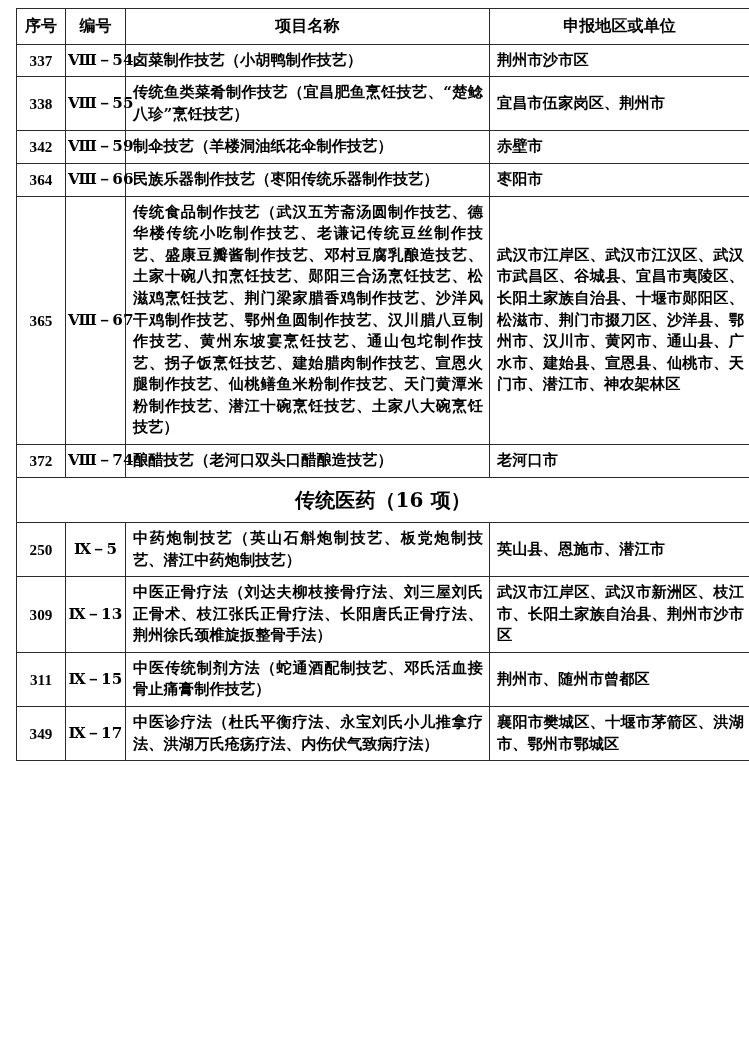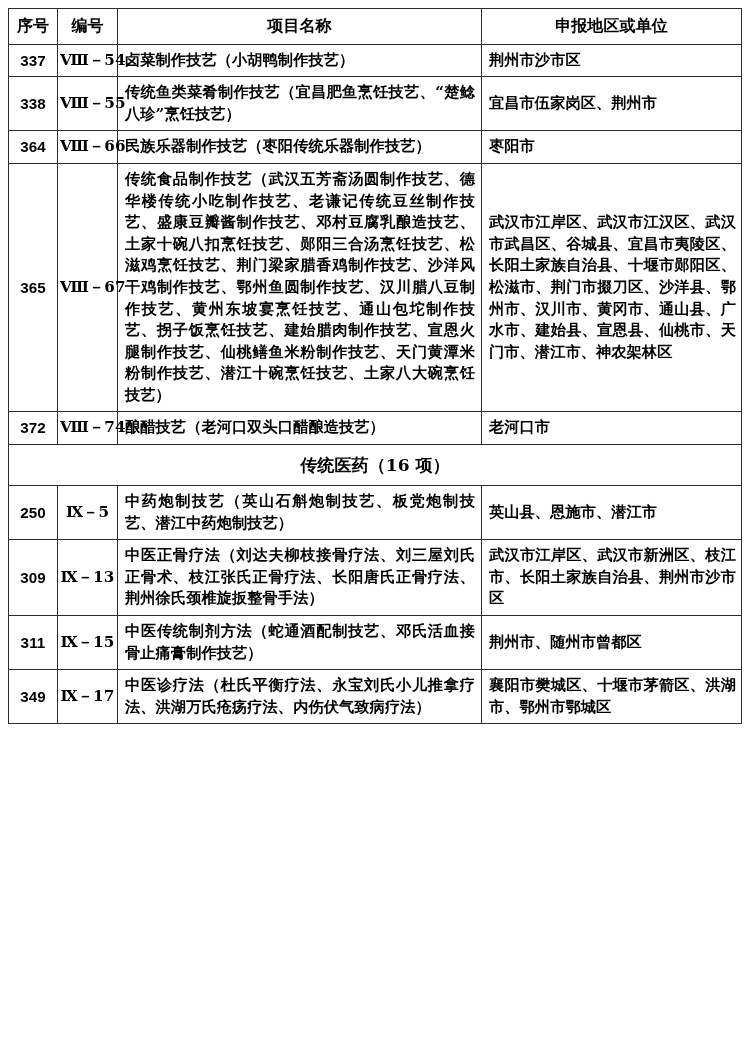--- a/index.html
+++ b/index.html
@@ -12,21 +12,21 @@
     height: 1060px;
     font-family: "DejaVu Serif", "Liberation Serif", serif;
     color: #000000;
     overflow: hidden;
   }
   .page {
     width: 739px;
     height: 1060px;
     position: relative;
     box-sizing: border-box;
-    padding: 8px 8px 0 8px;
+    padding: 8px 8px 0 16px;
   }
   table.heritage-table {
     border-collapse: collapse;
     table-layout: fixed;
     width: 733px;
     border: 1.6px solid #1a1a1a;
   }
   table.heritage-table col.c-seq    { width: 49px; }
   table.heritage-table col.c-code   { width: 60px; }
   table.heritage-table col.c-name   { width: 364px; }
@@ -42,21 +42,21 @@
     letter-spacing: 0.1px;
   }
   table.heritage-table th {
     text-align: center;
     padding: 6px 4px;
     font-size: 16px;
     white-space: nowrap;
   }
   td.cell-seq {
     text-align: center;
-    font-family: Liberation Sans, sans-serif;
+    font-family: Liberation Serif, serif;
     font-size: 15.5px;
     padding: 4px 2px;
     white-space: nowrap;
   }
   td.cell-code {
     text-align: center;
     font-size: 15.5px;
     padding: 4px 2px;
     white-space: nowrap;
   }
@@ -68,21 +68,21 @@
   }
   td.cell-region {
     text-align: left;
     padding: 5px 5px 5px 7px;
     text-align: justify;
     text-justify: inter-character;
   }
   tr.section-row td {
     text-align: center;
     padding: 8px 4px;
-    font-size: 17px;
+    font-size: 20px;
     font-weight: 700;
   }
   .num { font-family: "DejaVu Serif", "Liberation Serif", serif; }
 </style>
 </head>
 <body>
 
 <div class="page">
   <table class="heritage-table">
     <colgroup>
@@ -104,20 +104,26 @@
           <td class="cell-seq num">337</td>
           <td class="cell-code">Ⅷ－54</td>
           <td class="cell-name">卤菜制作技艺（小胡鸭制作技艺）</td>
           <td class="cell-region">荆州市沙市区</td>
         </tr>
         <tr>
           <td class="cell-seq num">338</td>
           <td class="cell-code">Ⅷ－55</td>
           <td class="cell-name">传统鱼类菜肴制作技艺（宜昌肥鱼烹饪技艺、“楚鲶八珍”烹饪技艺）</td>
           <td class="cell-region">宜昌市伍家岗区、荆州市</td>
+        </tr>
+        <tr>
+          <td class="cell-seq num">342</td>
+          <td class="cell-code">Ⅷ－59</td>
+          <td class="cell-name">制伞技艺（羊楼洞油纸花伞制作技艺）</td>
+          <td class="cell-region">赤壁市</td>
         </tr>
         <tr>
           <td class="cell-seq num">364</td>
           <td class="cell-code">Ⅷ－66</td>
           <td class="cell-name">民族乐器制作技艺（枣阳传统乐器制作技艺）</td>
           <td class="cell-region">枣阳市</td>
         </tr>
         <tr>
           <td class="cell-seq num">365</td>
           <td class="cell-code">Ⅷ－67</td>

